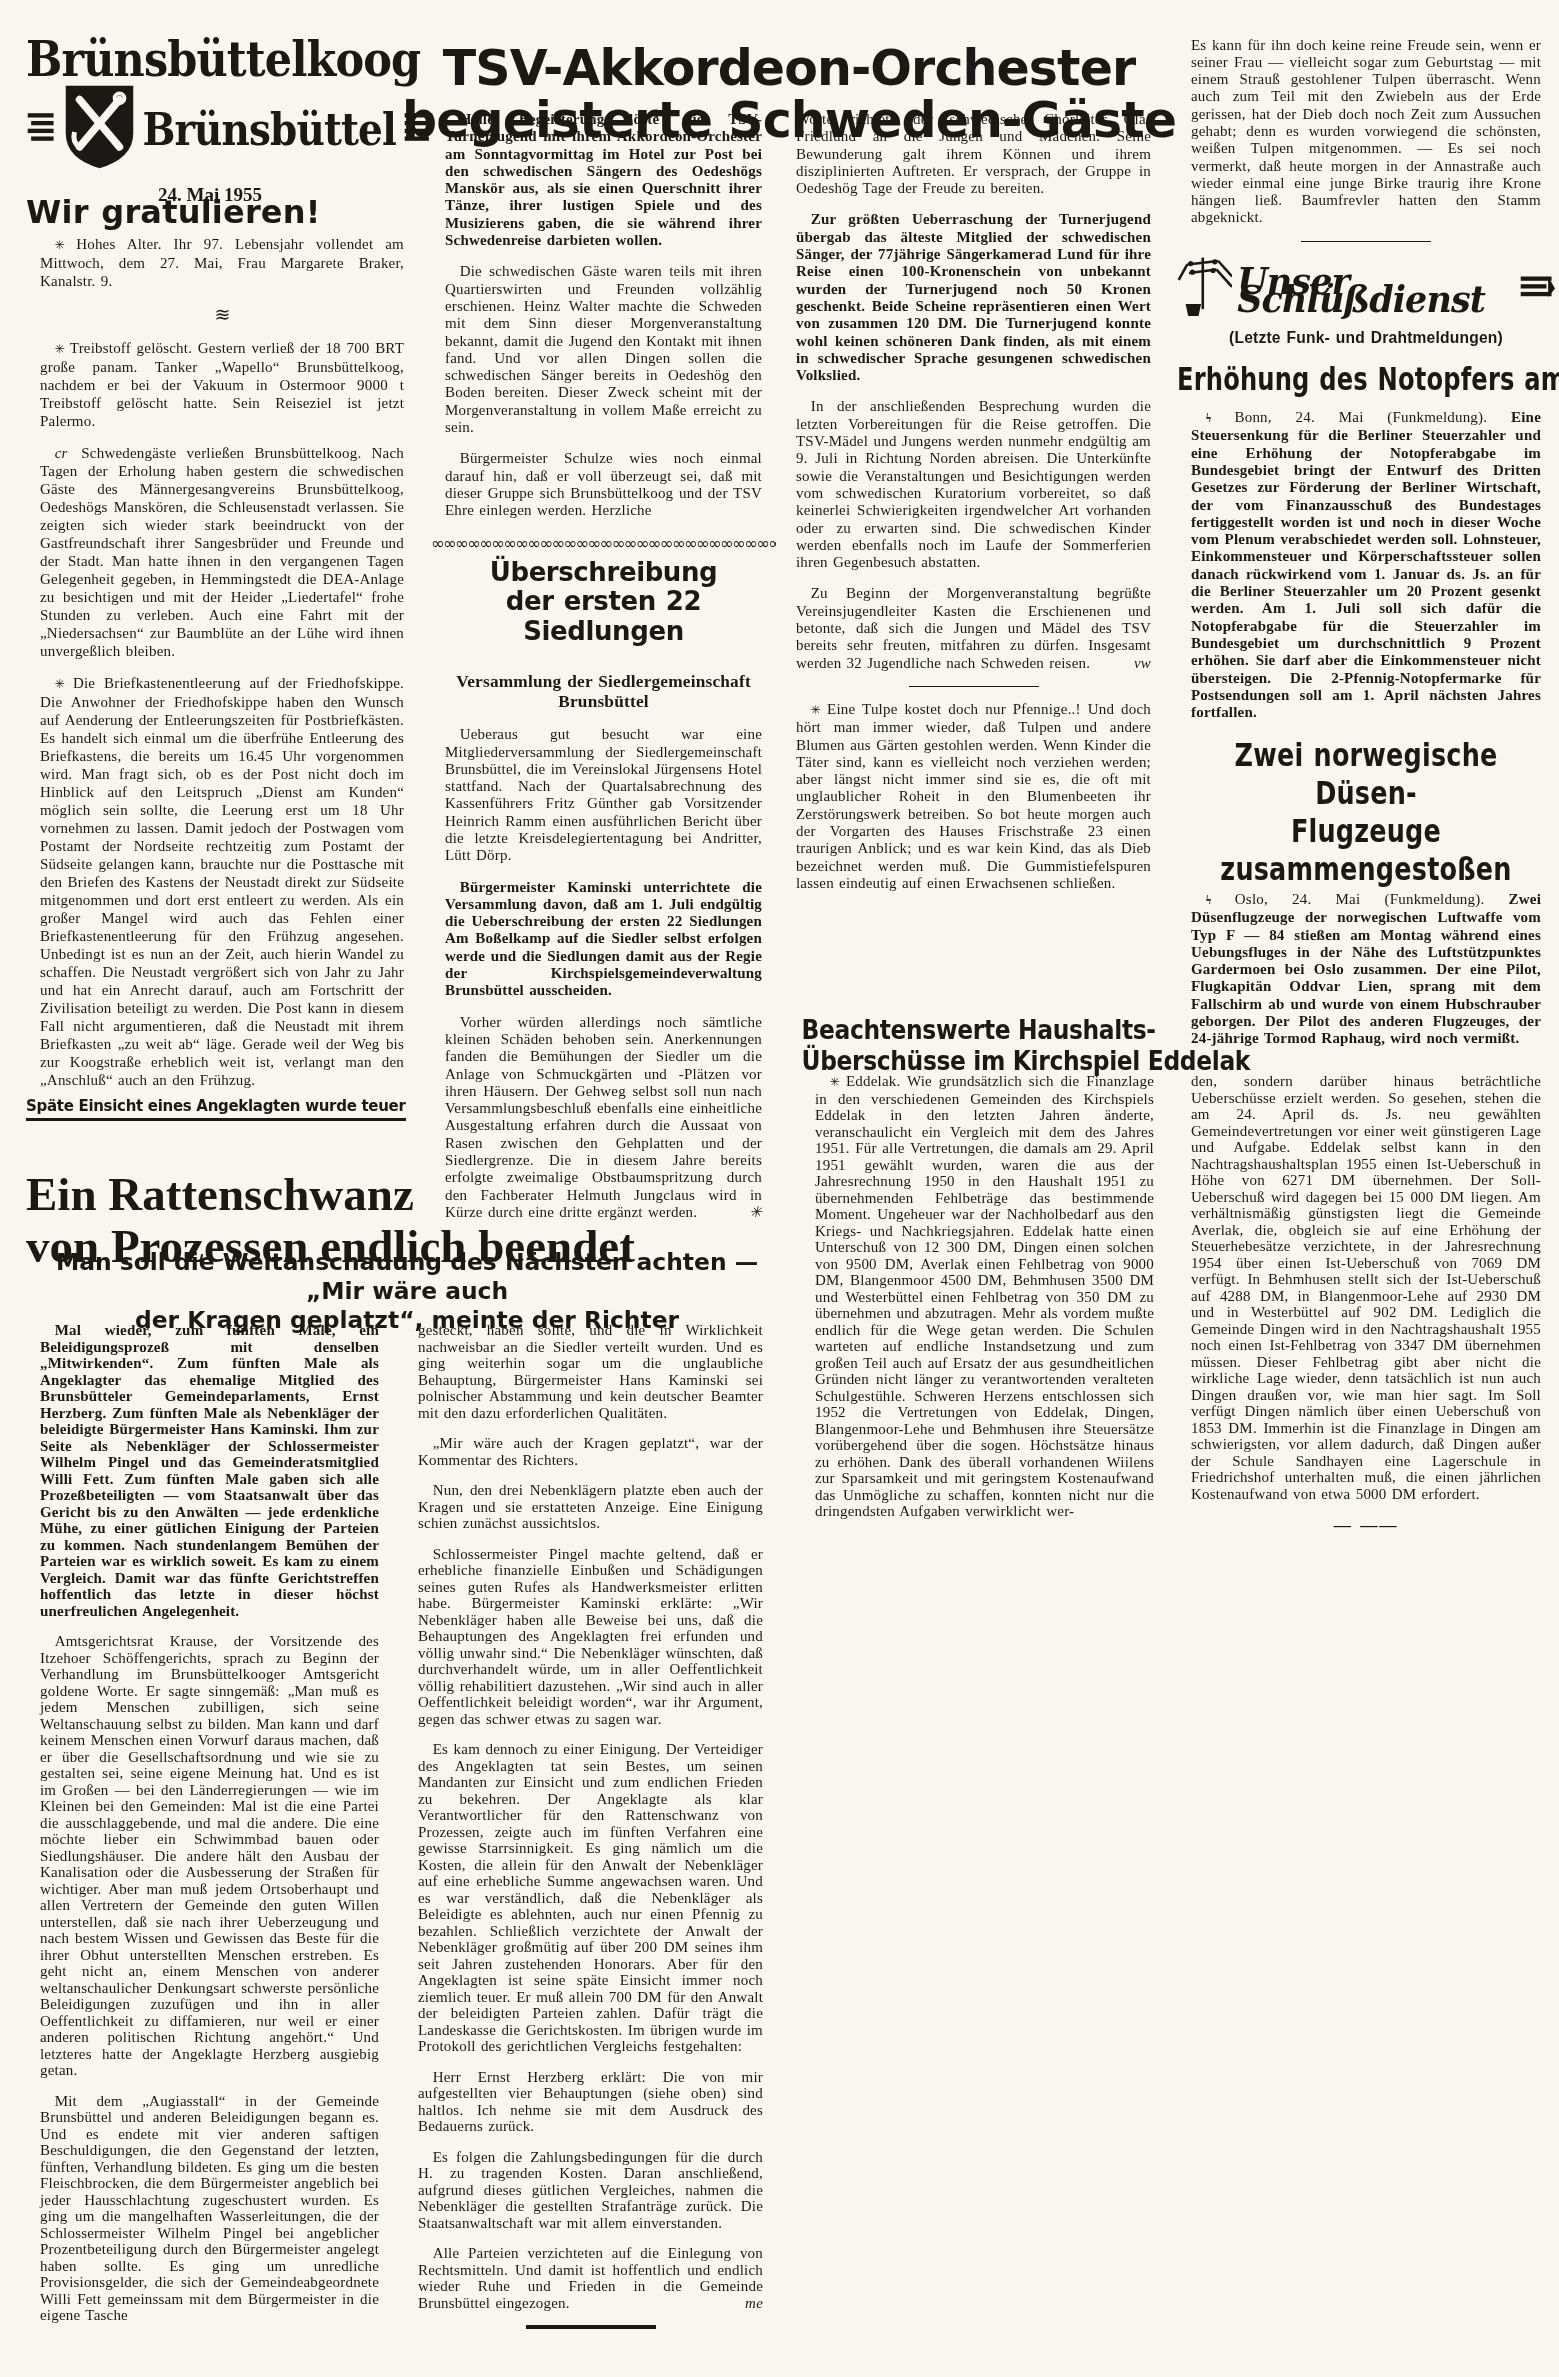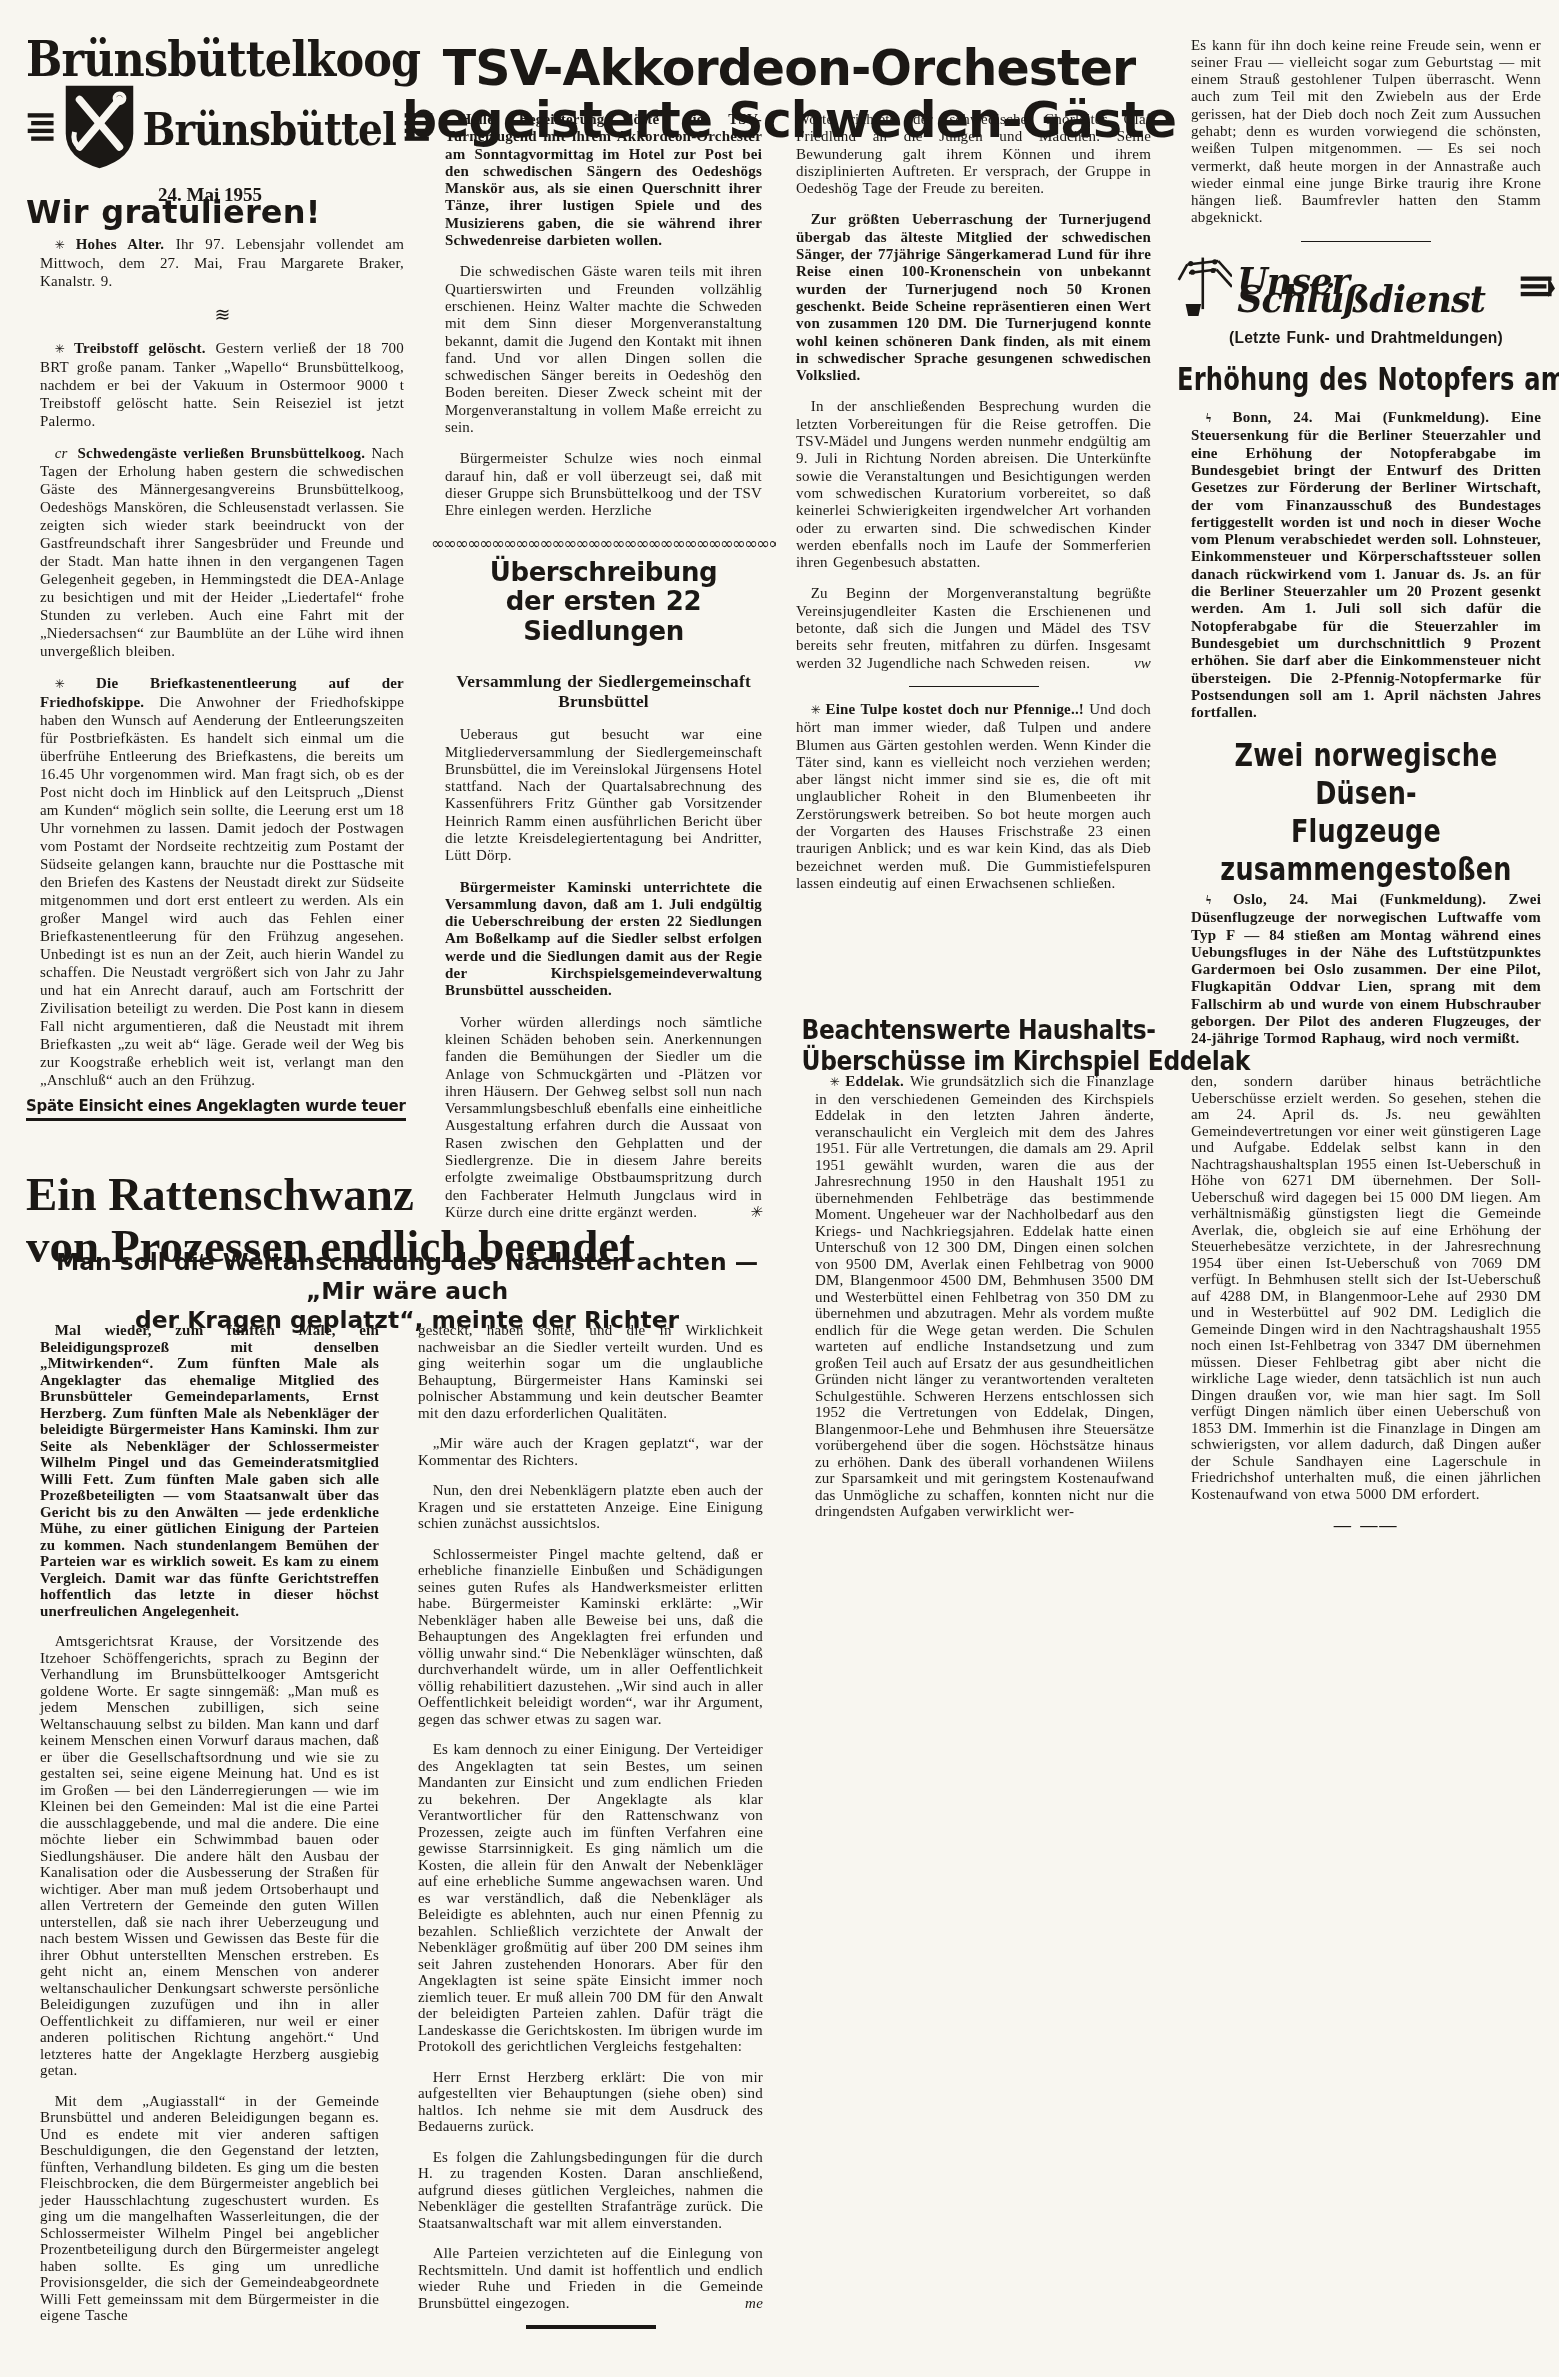--- a/index.html
+++ b/index.html
@@ -6,21 +6,21 @@
   .page{position:relative;width:1560px;height:2377px;margin:0 auto;overflow:hidden;
         background:#f8f6f0;color:#1b1815;
         font-family:"Liberation Serif","DejaVu Serif",serif;}
   
   .bodytext{font-size:15px;line-height:17.3px;text-align:justify;
             letter-spacing:0.2px;word-spacing:1.3px;}
   .tight{line-height:16.5px;}
   .para{margin:14px;text-indent:14.7px;}
   .para.bold{font-weight:bold;}
   .para.noindent{text-indent:0;}
-  .lead{font-weight:bold;}
+  .lead{font-weight:normal;}
   .prefix{font-style:italic;margin-right:3.5px;}
   .star{font-size:12px;}
   .sig{float:right;font-style:italic;padding-left:8.7px;}
   .abs{position:absolute;}
   
   .mast-line1{font-family:"DejaVu Serif",serif;font-weight:bold;font-size:43px;
               line-height:45px;letter-spacing:-0.9px;transform:scaleY(1.12);transform-origin:left top;}
   .mast-line2{display:flex;align-items:center;margin-top:1.7px;}
   .mast-line2 .word{font-family:"DejaVu Serif",serif;font-weight:bold;font-size:39px;
               letter-spacing:-0.9px;transform:scaleY(1.15);transform-origin:left center;}

